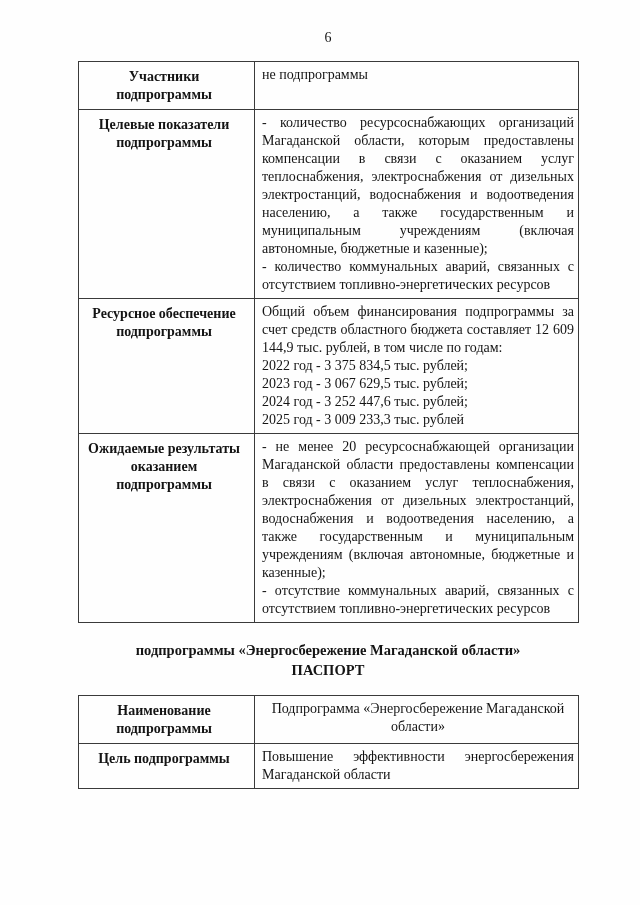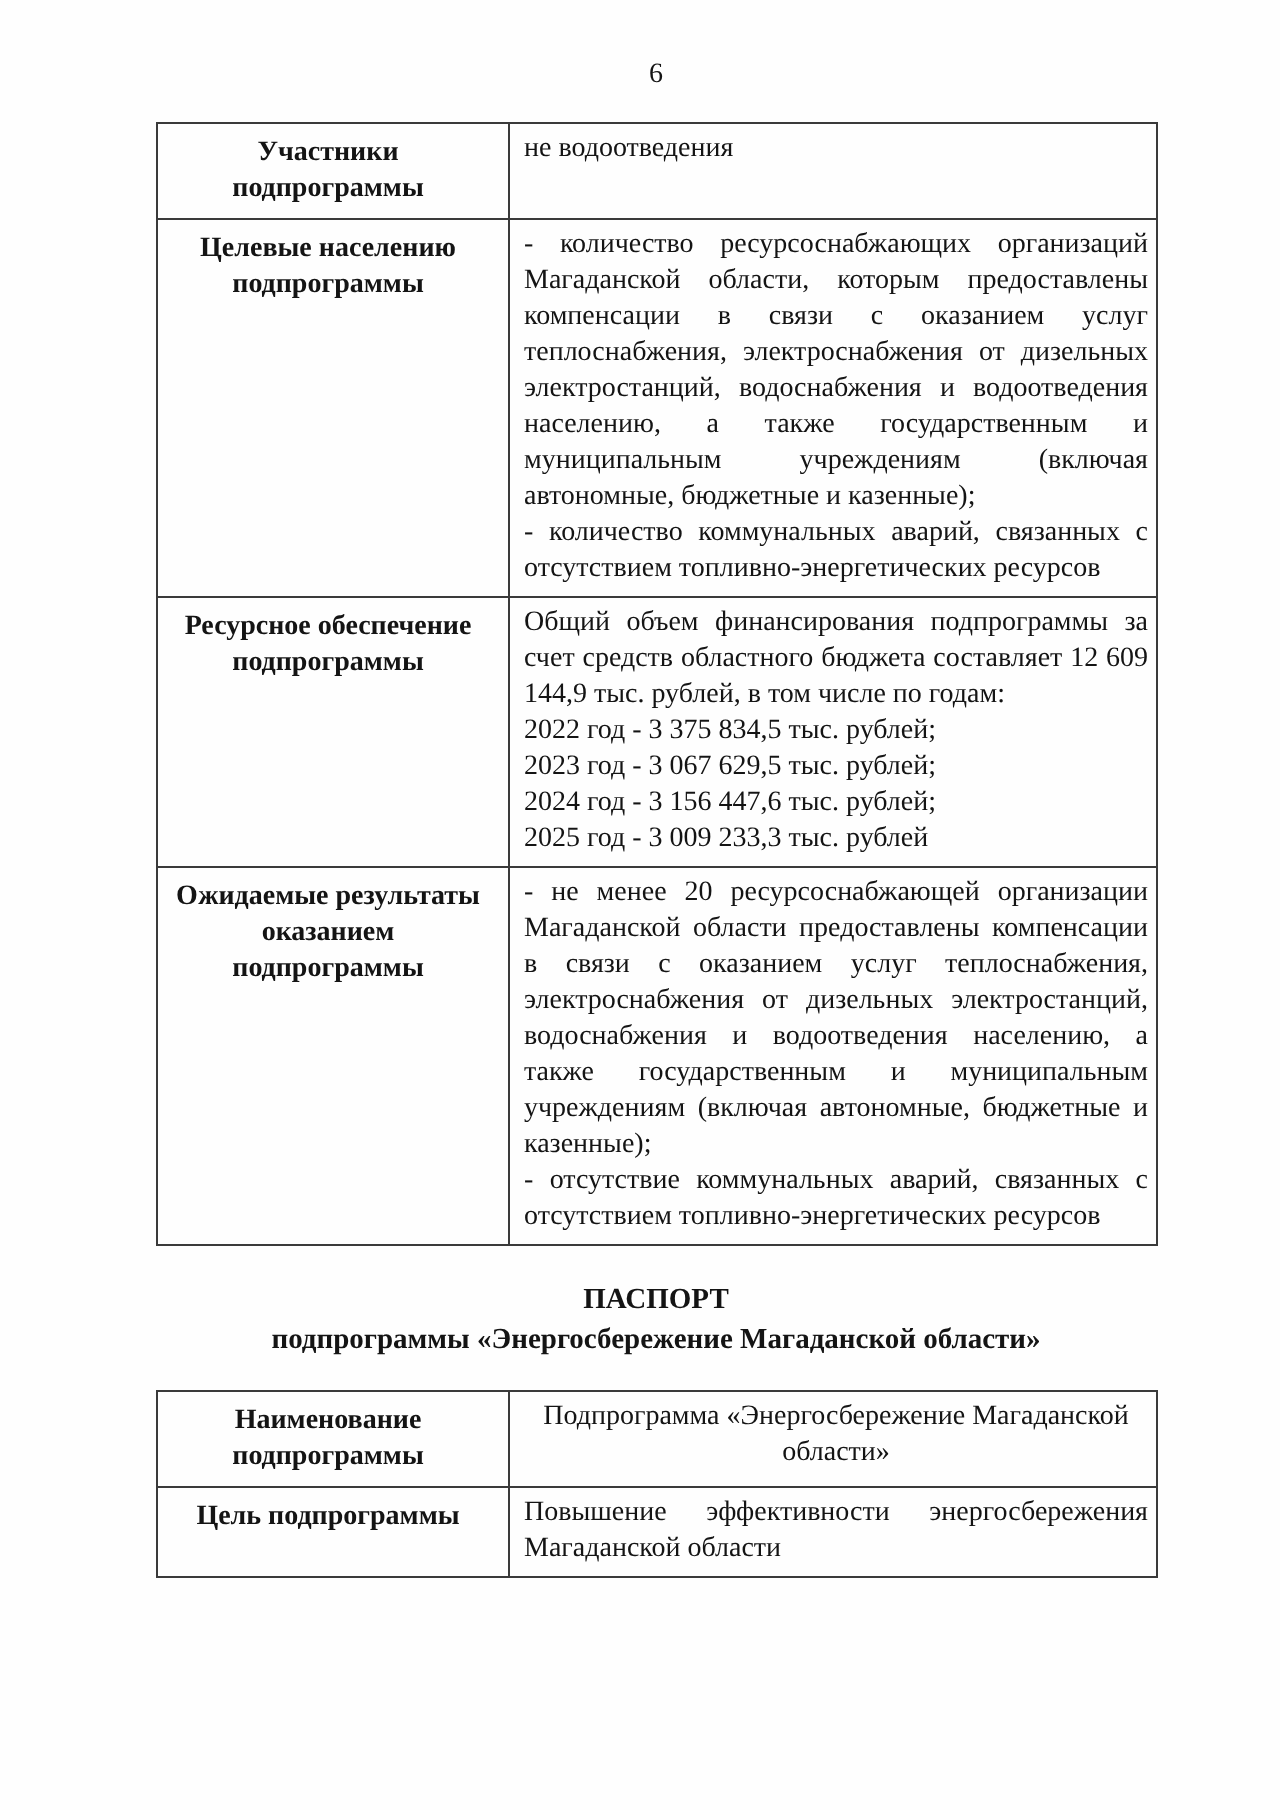--- a/index.html
+++ b/index.html
@@ -83,50 +83,50 @@
 
   <div class="content-col">
 
     <div class="page-number">6</div>
 
     <table class="doc-table" id="t1">
       <tbody>
         <tr>
           <td class="label-cell">Участники
 подпрограммы</td>
-          <td class="value-cell">не водоотведения</td>
+          <td class="value-cell">не подпрограммы</td>
         </tr>
         <tr>
-          <td class="label-cell">Целевые населению
+          <td class="label-cell">Целевые показатели
 подпрограммы</td>
           <td class="value-cell">- количество ресурсоснабжающих организаций Магаданской области, которым предоставлены компенсации в связи с оказанием услуг теплоснабжения, электроснабжения от дизельных электростанций, водоснабжения и водоотведения населению, а также государственным и муниципальным учреждениям (включая автономные, бюджетные и казенные);
 - количество коммунальных аварий, связанных с отсутствием топливно-энергетических ресурсов</td>
         </tr>
         <tr>
           <td class="label-cell">Ресурсное обеспечение
 подпрограммы</td>
           <td class="value-cell">Общий объем финансирования подпрограммы за счет средств областного бюджета составляет 12 609 144,9 тыс. рублей, в том числе по годам:
 2022 год - 3 375 834,5 тыс. рублей;
 2023 год - 3 067 629,5 тыс. рублей;
-2024 год - 3 156 447,6 тыс. рублей;
+2024 год - 3 252 447,6 тыс. рублей;
 2025 год - 3 009 233,3 тыс. рублей</td>
         </tr>
         <tr>
           <td class="label-cell">Ожидаемые результаты
 оказанием
 подпрограммы</td>
           <td class="value-cell">- не менее 20 ресурсоснабжающей организации Магаданской области предоставлены компенсации в связи с оказанием услуг теплоснабжения, электроснабжения от дизельных электростанций, водоснабжения и водоотведения населению, а также государственным и муниципальным учреждениям (включая автономные, бюджетные и казенные);
 - отсутствие коммунальных аварий, связанных с отсутствием топливно-энергетических ресурсов</td>
         </tr>
       </tbody>
     </table>
 
     <div class="passport-heading-block">
+      <div class="h-line">подпрограммы «Энергосбережение Магаданской области»</div>
       <div class="h-line">ПАСПОРТ</div>
-      <div class="h-line">подпрограммы «Энергосбережение Магаданской области»</div>
     </div>
 
     <table class="doc-table" id="t2">
       <tbody>
         <tr>
           <td class="label-cell">Наименование
 подпрограммы</td>
           <td class="value-cell">Подпрограмма «Энергосбережение Магаданской области»</td>
         </tr>
         <tr>

